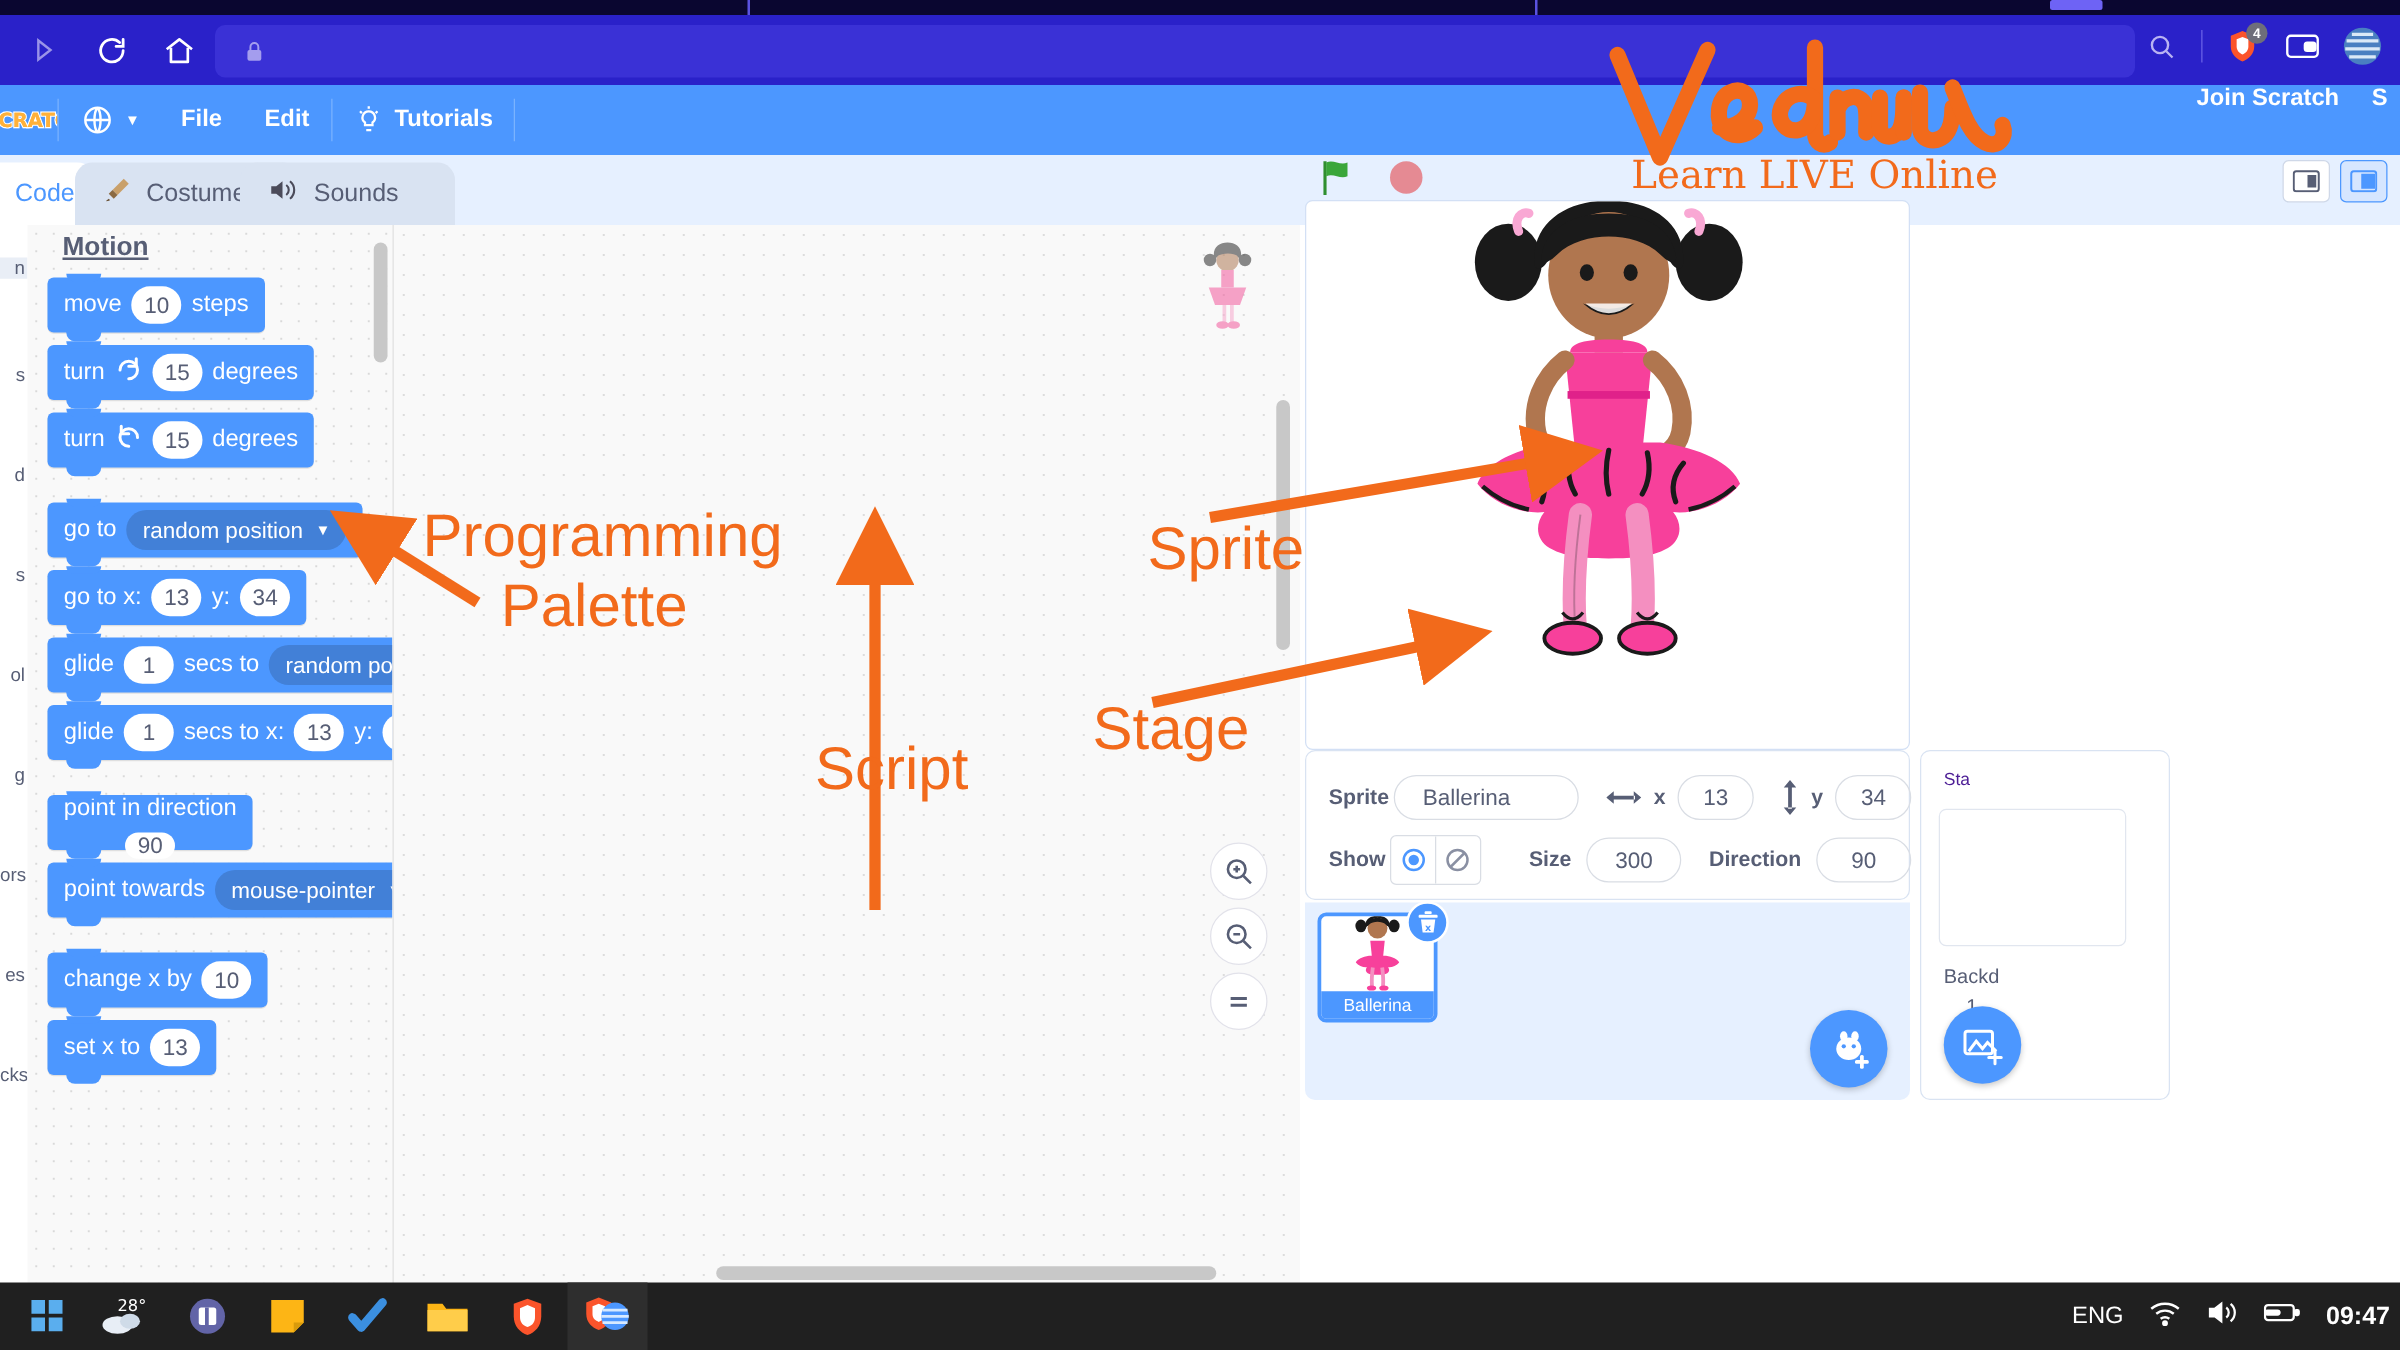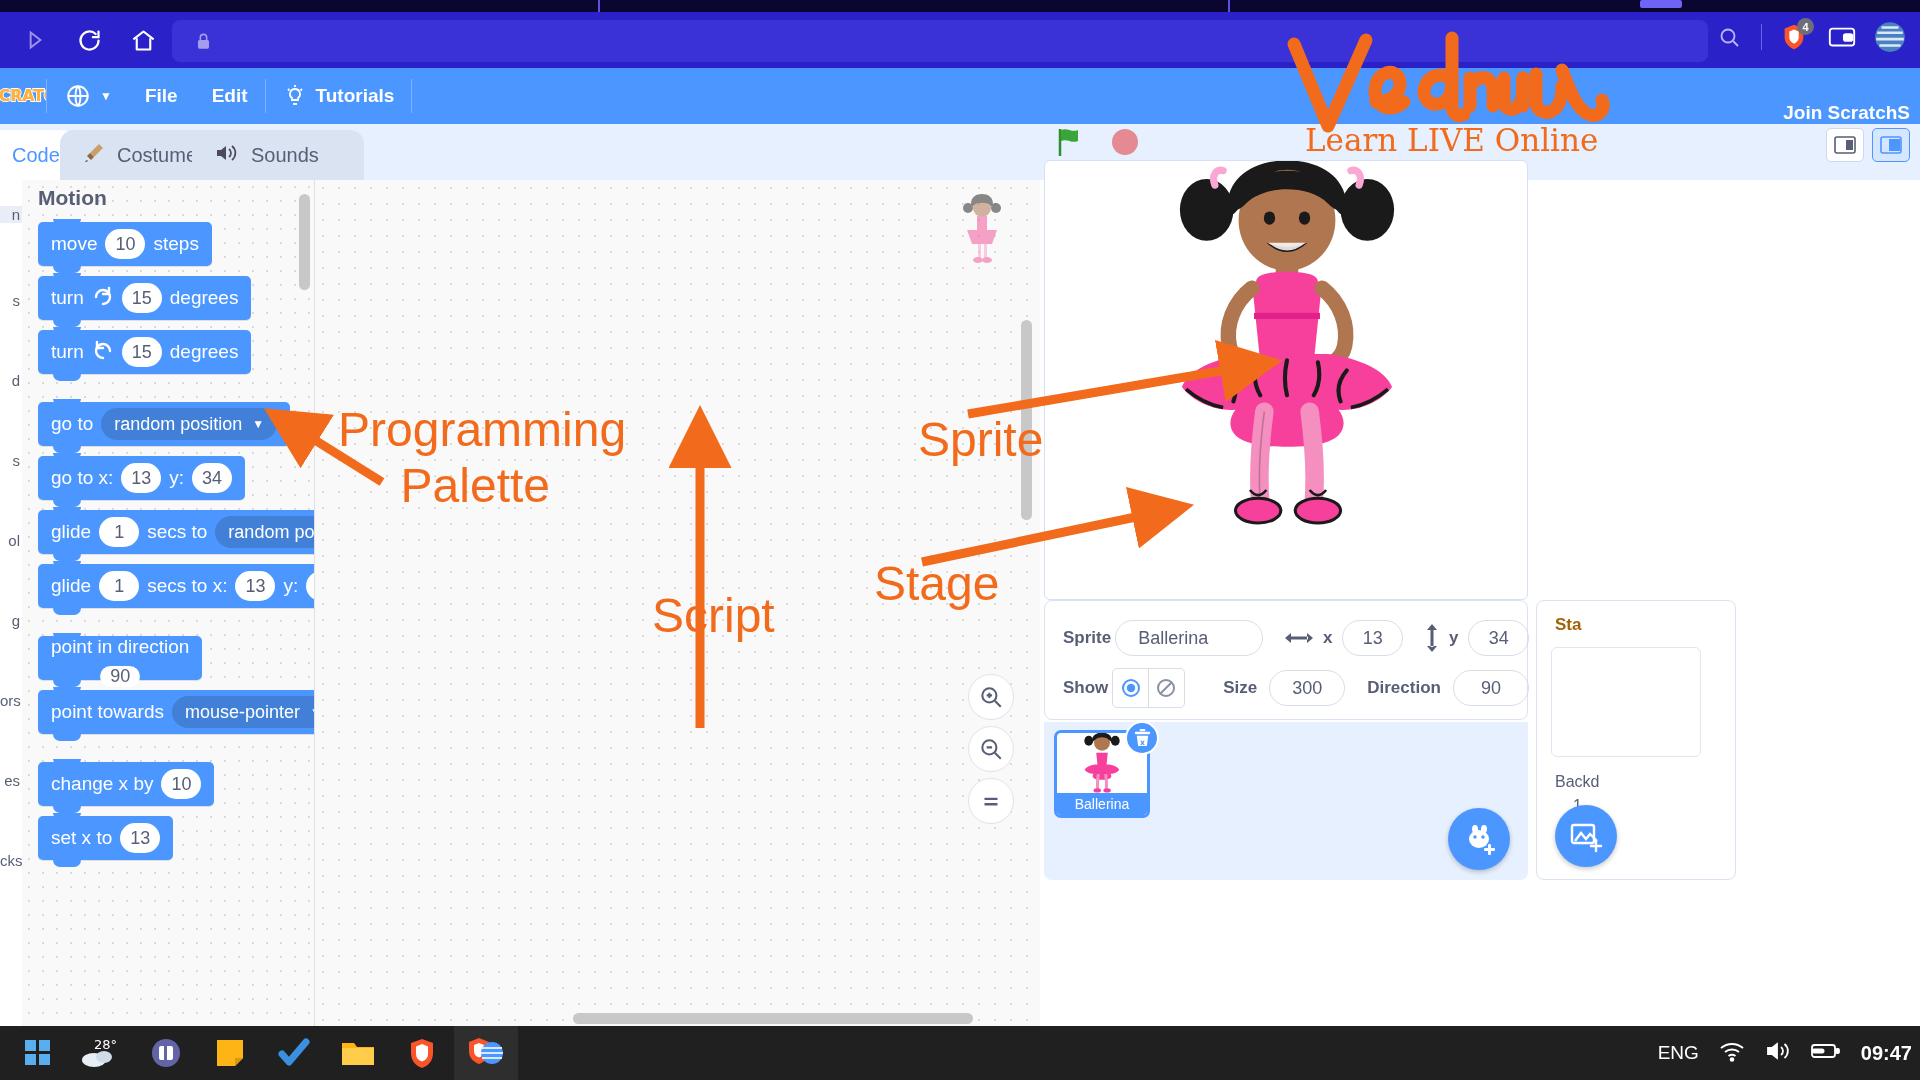--- a/index.html
+++ b/index.html
@@ -78,21 +78,21 @@
     height:56px; display:flex; align-items:center; gap:9px;
     padding:0 17px; color:#fff; font-size:19px; font-weight:bold;
     white-space:nowrap;
   }
   #globe-item { padding:0 16px 0 18px; }
   #join-scratch, #signin {
     color:#fff; font-size:19px; font-weight:bold;
   }
   #menubar-right {
     position:absolute; right:0; top:0; height:56px;
-    display:flex; align-items:flex-end; padding-right:10px;
+    display:flex; align-items:flex-start; gap:26px; padding-right:10px;
   }
 
   
   #tabs-row {
     position:absolute; left:0; top:124px; width:1920px; height:56px;
     background:#e6f0ff;
   }
   .ed-tab {
     position:absolute; top:6px; height:50px;
     background:#d9e3f2; border-radius:14px 14px 0 0;
@@ -118,22 +118,22 @@
 
   
   #palette {
     position:absolute; left:22px; top:180px; width:292px; height:850px;
     background:#f9f9f9;
     background-image:radial-gradient(#d9d9d9 1px, transparent 1px);
     background-size:14px 14px;
     overflow:hidden;
   }
   #palette-title {
-    position:absolute; left:16px; top:6px;
-    font-size:21px; font-weight:bold; color:#575e75;
+    position:absolute; left:28px; top:6px;
+    font-size:21px; font-weight:bold; color:#575e75;text-decoration:underline;
   }
   #palette-scrollbar {
     position:absolute; left:277px; top:14px; width:11px; height:96px;
     background:#c8c8c8; border-radius:6px;
   }
   .blk {
     position:absolute; left:16px;
     background:#4c97ff; color:#fff;
     border-radius:5px;
     display:flex; align-items:center; gap:8px;
@@ -248,21 +248,21 @@
     display:flex; align-items:center; justify-content:center;
     box-shadow:0 2px 5px rgba(0,0,0,.22);
   }
 
   
   #stage-selector {
     position:absolute; left:1536px; top:600px; width:200px; height:280px;
     background:#fff; border:1px solid #d9e3f2; border-radius:8px;
   }
   #stage-sel-title {
-    position:absolute; left:18px; top:14px; font-size:17px; color:#a16207; font-weight:bold;
+    position:absolute; left:18px; top:14px; font-size:14px; color:#4c1d95; font-weight:normal;
   }
   #stage-sel-thumb {
     position:absolute; left:14px; top:46px; width:150px; height:110px;
     background:#fff; border:1px solid #e1e6ef; border-radius:6px;
   }
   #stage-sel-backdrops {
     position:absolute; left:18px; top:172px; font-size:16px; color:#575e75;
   }
   #stage-sel-count {
     position:absolute; left:36px; top:196px; font-size:16px; color:#575e75;

